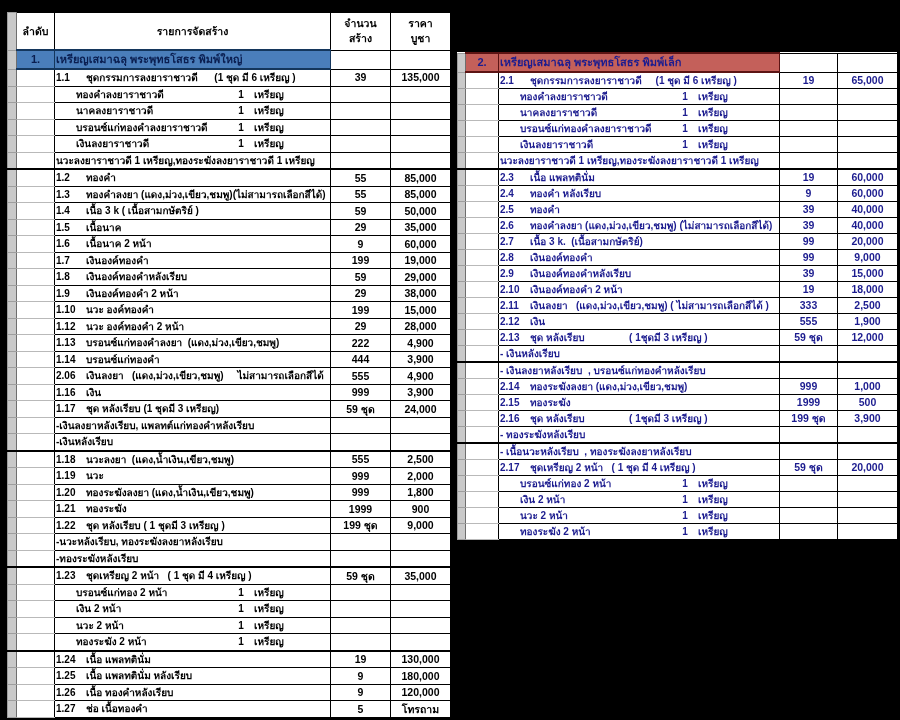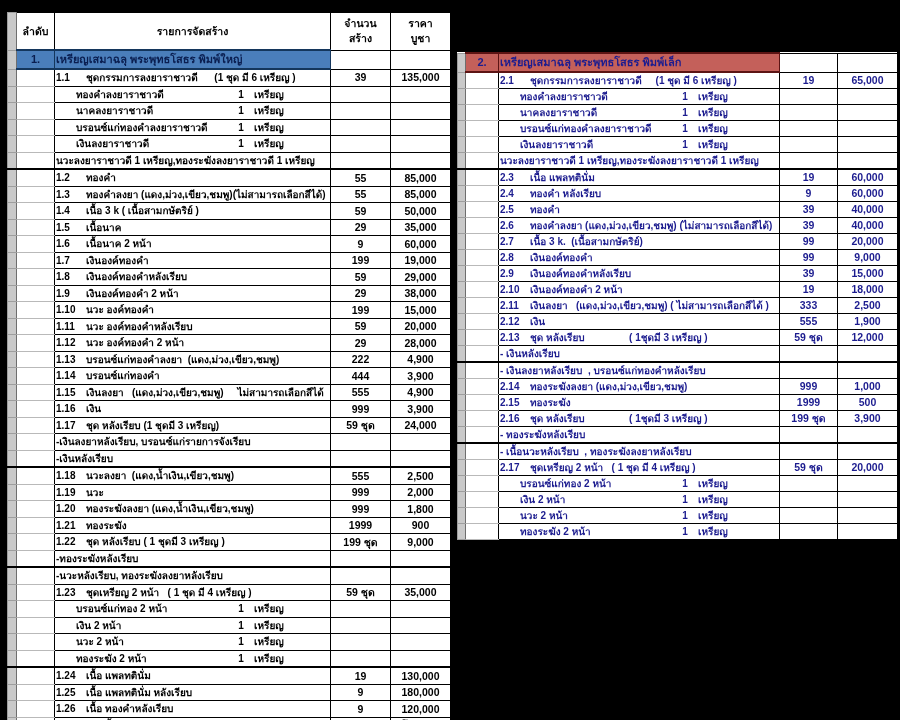--- a/index.html
+++ b/index.html
@@ -203,27 +203,20 @@
         <tr class="r">
           <td class="gut"></td>
           <td class="noc"></td>
           <td><span class="ino">1.10</span><span class="itxt">นวะ องค์ทองคำ</span></td>
           <td class="qty">199</td>
           <td class="price">15,000</td>
         </tr>
         <tr class="r">
           <td class="gut"></td>
           <td class="noc"></td>
-          <td><span class="ino">1.11</span><span class="itxt">นวะ องค์ทองคำหลังเรียบ</span></td>
-          <td class="qty">59</td>
-          <td class="price">20,000</td>
-        </tr>
-        <tr class="r">
-          <td class="gut"></td>
-          <td class="noc"></td>
           <td><span class="ino">1.12</span><span class="itxt">นวะ องค์ทองคำ 2 หน้า</span></td>
           <td class="qty">29</td>
           <td class="price">28,000</td>
         </tr>
         <tr class="r">
           <td class="gut"></td>
           <td class="noc"></td>
           <td><span class="ino">1.13</span><span class="itxt">บรอนซ์แก่ทองคำลงยา  (แดง,ม่วง,เขียว,ชมพู)</span></td>
           <td class="qty">222</td>
           <td class="price">4,900</td>
@@ -231,42 +224,42 @@
         <tr class="r">
           <td class="gut"></td>
           <td class="noc"></td>
           <td><span class="ino">1.14</span><span class="itxt">บรอนซ์แก่ทองคำ</span></td>
           <td class="qty">444</td>
           <td class="price">3,900</td>
         </tr>
         <tr class="r">
           <td class="gut"></td>
           <td class="noc"></td>
-          <td><span class="ino">1.15</span><span class="itxt">เงินลงยา   (แดง,ม่วง,เขียว,ชมพู)     ไม่สามารถเลือกสีได้</span></td>
+          <td><span class="ino">2.06</span><span class="itxt">เงินลงยา   (แดง,ม่วง,เขียว,ชมพู)     ไม่สามารถเลือกสีได้</span></td>
           <td class="qty">555</td>
           <td class="price">4,900</td>
         </tr>
         <tr class="r">
           <td class="gut"></td>
           <td class="noc"></td>
           <td><span class="ino">1.16</span><span class="itxt">เงิน</span></td>
           <td class="qty">999</td>
           <td class="price">3,900</td>
         </tr>
         <tr class="r">
           <td class="gut"></td>
           <td class="noc"></td>
           <td><span class="ino">1.17</span><span class="itxt">ชุด หลังเรียบ (1 ชุดมี 3 เหรียญ)</span></td>
           <td class="qty">59 ชุด</td>
           <td class="price">24,000</td>
         </tr>
         <tr class="r">
           <td class="gut"></td>
           <td class="noc"></td>
-          <td><span class="note">-เงินลงยาหลังเรียบ, บรอนซ์แก่รายการจังเรียบ</span></td>
+          <td><span class="note">-เงินลงยาหลังเรียบ, แพลทต์แก่ทองคำหลังเรียบ</span></td>
           <td class="qty"></td>
           <td class="price"></td>
         </tr>
         <tr class="r end">
           <td class="gut"></td>
           <td class="noc"></td>
           <td><span class="note">-เงินหลังเรียบ</span></td>
           <td class="qty"></td>
           <td class="price"></td>
         </tr>
@@ -298,31 +291,31 @@
           <td class="qty">1999</td>
           <td class="price">900</td>
         </tr>
         <tr class="r">
           <td class="gut"></td>
           <td class="noc"></td>
           <td><span class="ino">1.22</span><span class="itxt">ชุด หลังเรียบ ( 1 ชุดมี 3 เหรียญ )</span></td>
           <td class="qty">199 ชุด</td>
           <td class="price">9,000</td>
         </tr>
+        <tr class="r">
+          <td class="gut"></td>
+          <td class="noc"></td>
+          <td><span class="note">-นวะหลังเรียบ, ทองระฆังลงยาหลังเรียบ</span></td>
+          <td class="qty"></td>
+          <td class="price"></td>
+        </tr>
         <tr class="r end">
           <td class="gut"></td>
           <td class="noc"></td>
           <td><span class="note">-ทองระฆังหลังเรียบ</span></td>
-          <td class="qty"></td>
-          <td class="price"></td>
-        </tr>
-        <tr class="r">
-          <td class="gut"></td>
-          <td class="noc"></td>
-          <td><span class="note">-นวะหลังเรียบ, ทองระฆังลงยาหลังเรียบ</span></td>
           <td class="qty"></td>
           <td class="price"></td>
         </tr>
         <tr class="r">
           <td class="gut"></td>
           <td class="noc"></td>
           <td><span class="ino">1.23</span><span class="itxt">ชุดเหรียญ 2 หน้า   ( 1 ชุด มี 4 เหรียญ )</span></td>
           <td class="qty">59 ชุด</td>
           <td class="price">35,000</td>
         </tr>

